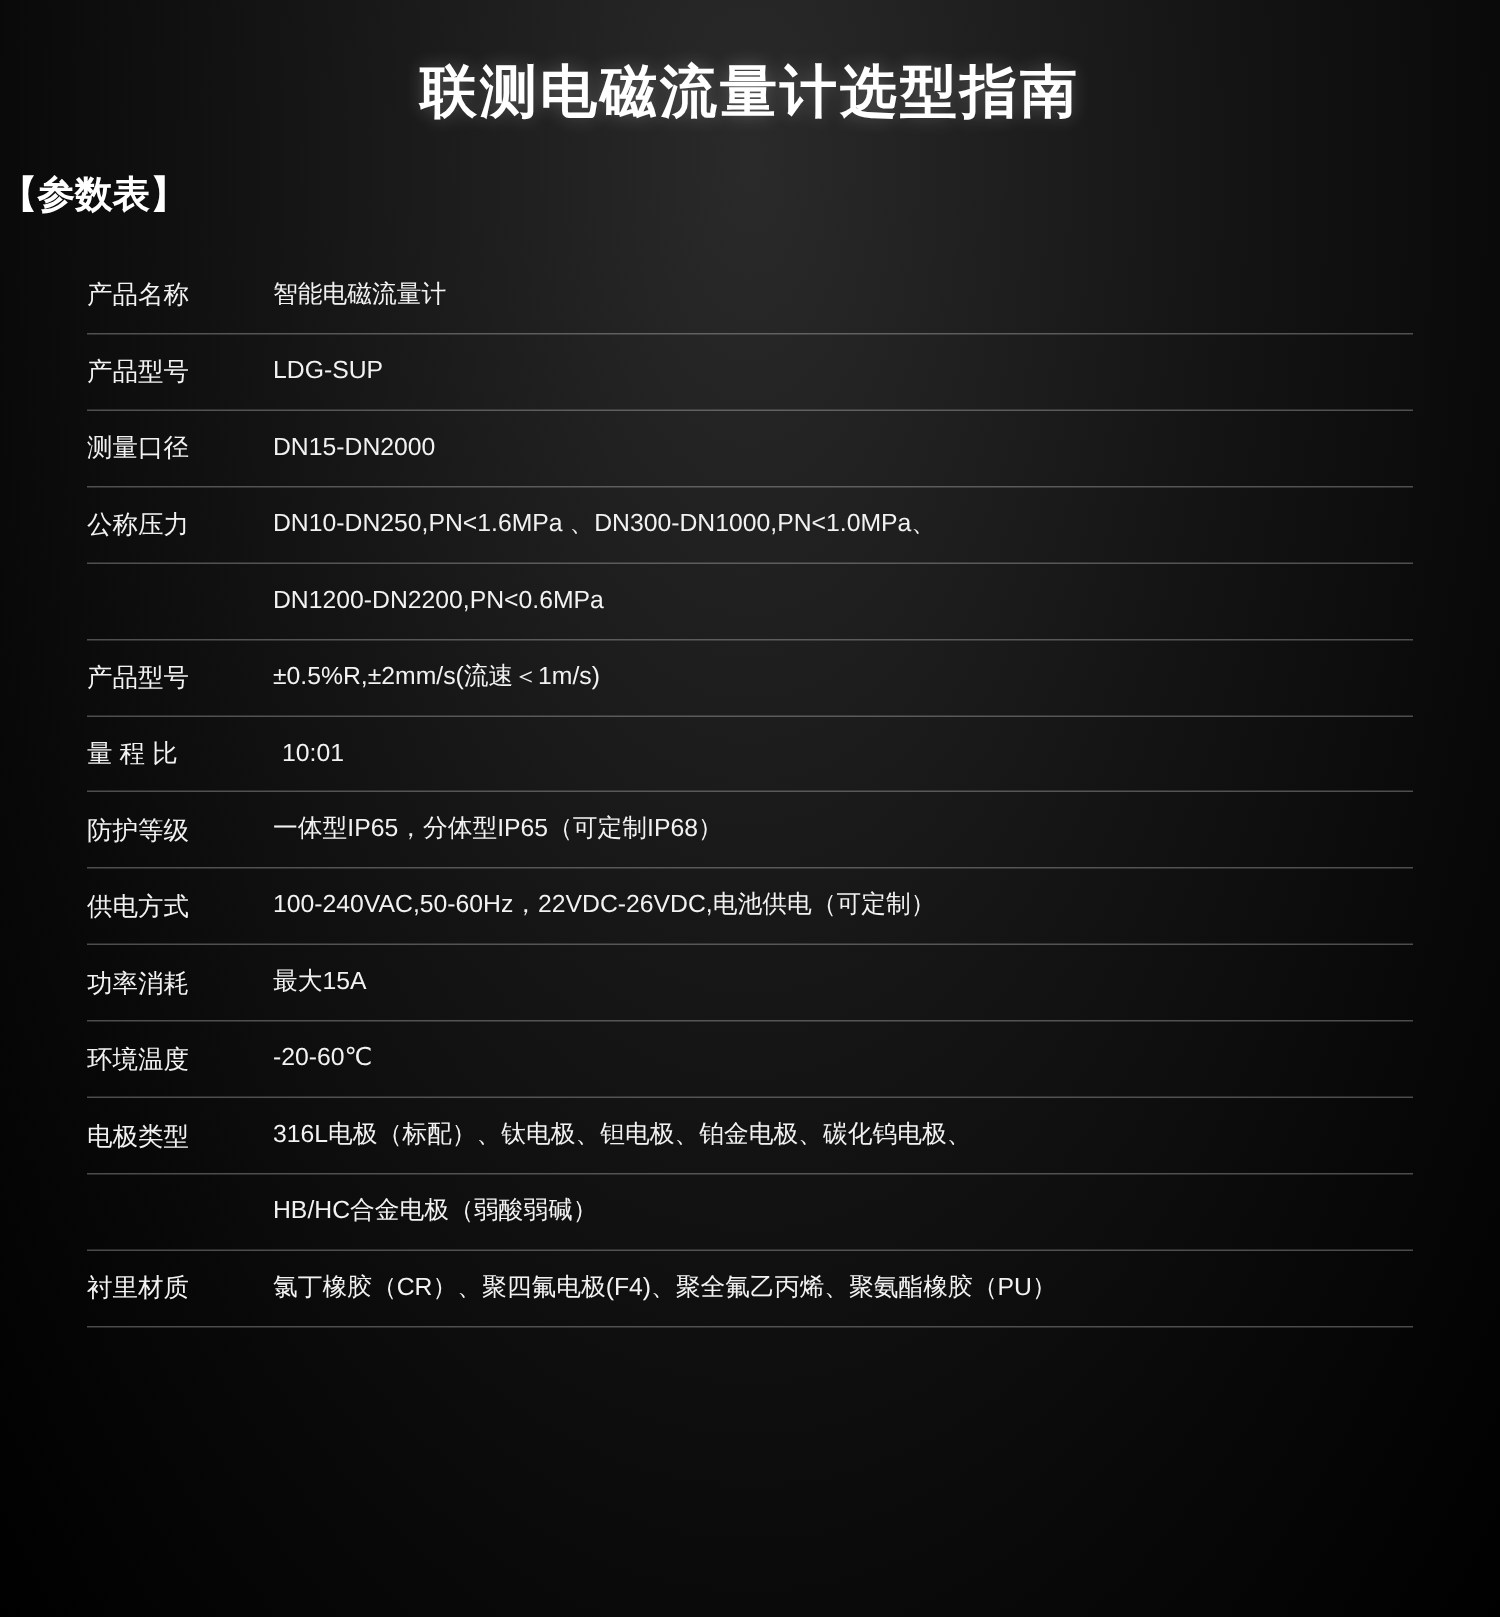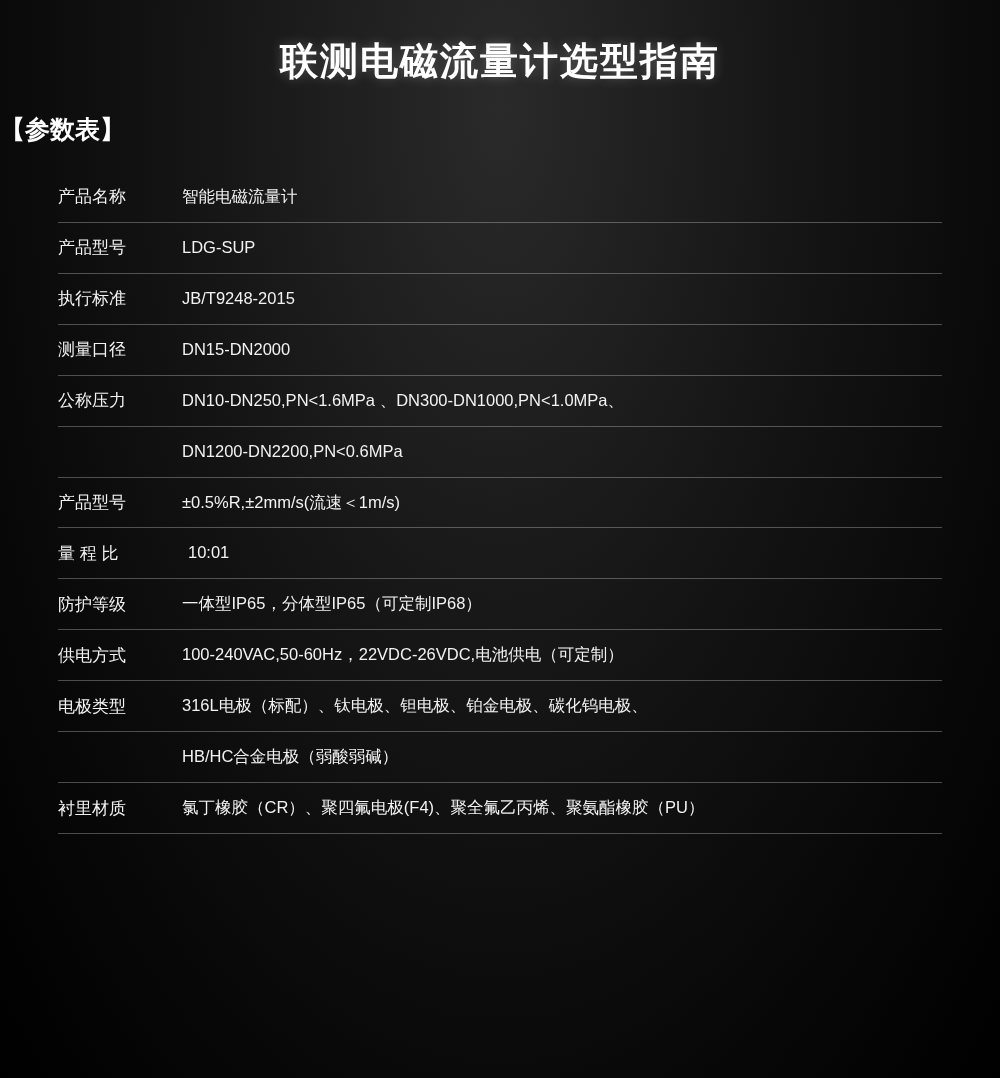--- a/index.html
+++ b/index.html
@@ -88,24 +88,20 @@
       <tbody>
         <tr>
           <td class="label">产品名称</td>
           <td class="value">智能电磁流量计</td>
         </tr>
         <tr>
           <td class="label">产品型号</td>
           <td class="value">LDG-SUP</td>
         </tr>
         <tr>
-          <td class="label">执行标准</td>
-          <td class="value">JB/T9248-2015</td>
-        </tr>
-        <tr>
           <td class="label">测量口径</td>
           <td class="value">DN15-DN2000</td>
         </tr>
         <tr>
           <td class="label">公称压力</td>
           <td class="value">DN10-DN250,PN&lt;1.6MPa 、DN300-DN1000,PN&lt;1.0MPa、</td>
         </tr>
         <tr>
           <td class="label cont-label"></td>
           <td class="value">DN1200-DN2200,PN&lt;0.6MPa</td>
@@ -120,20 +116,28 @@
         </tr>
         <tr>
           <td class="label">防护等级</td>
           <td class="value">一体型IP65，分体型IP65（可定制IP68）</td>
         </tr>
         <tr>
           <td class="label">供电方式</td>
           <td class="value">100-240VAC,50-60Hz，22VDC-26VDC,电池供电（可定制）</td>
         </tr>
         <tr>
+          <td class="label">功率消耗</td>
+          <td class="value">最大15A</td>
+        </tr>
+        <tr>
+          <td class="label">环境温度</td>
+          <td class="value"> -20-60℃</td>
+        </tr>
+        <tr>
           <td class="label">电极类型</td>
           <td class="value">316L电极（标配）、钛电极、钽电极、铂金电极、碳化钨电极、</td>
         </tr>
         <tr>
           <td class="label cont-label"></td>
           <td class="value">HB/HC合金电极（弱酸弱碱）</td>
         </tr>
         <tr>
           <td class="label">衬里材质</td>
           <td class="value">氯丁橡胶（CR）、聚四氟电极(F4)、聚全氟乙丙烯、聚氨酯橡胶（PU）</td>

